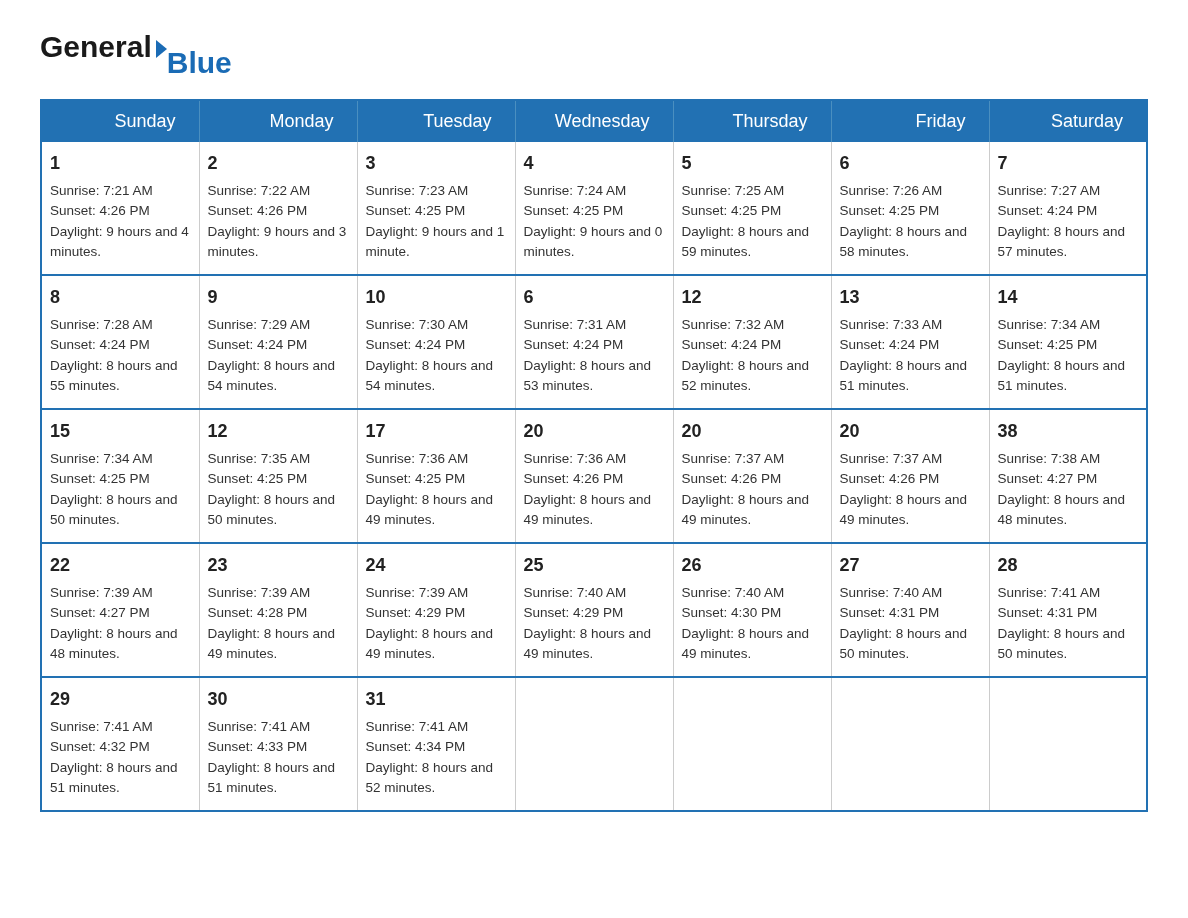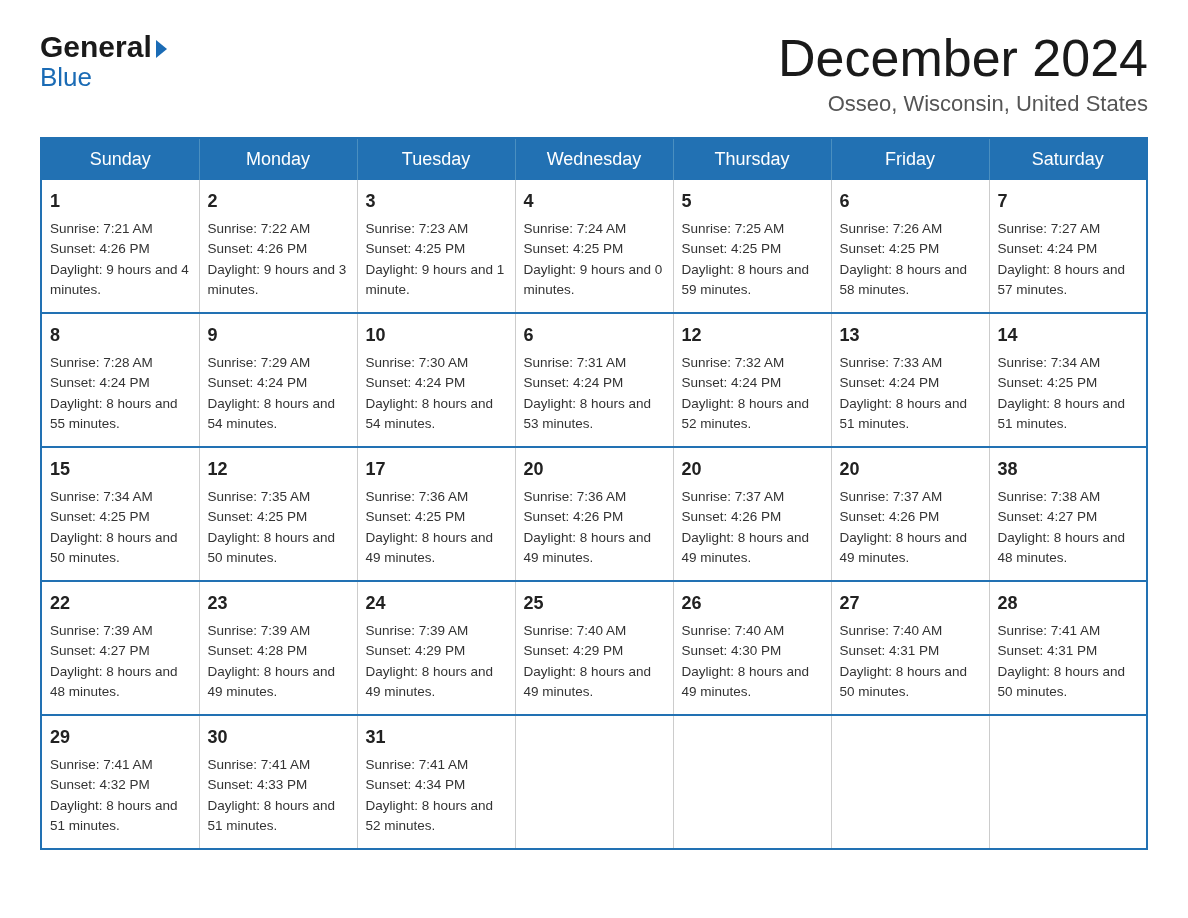--- a/index.html
+++ b/index.html
@@ -11,21 +11,21 @@
       min-height: 918px;
     }
     .header {
       display: flex;
       justify-content: space-between;
       align-items: flex-start;
       margin-bottom: 20px;
     }
     .logo-area {
       display: flex;
-      flex-direction: column;
+      flex-direction: row;
       align-items: flex-start;
     }
     .title-area {
       text-align: right;
     }
     .month-title {
       font-size: 52px;
       font-weight: 300;
       color: #1a1a1a;
       line-height: 1.1;
@@ -38,22 +38,22 @@
     .calendar-table {
       width: 100%;
       border-collapse: collapse;
       border: 2px solid #2271b3;
     }
     .calendar-table th {
       background-color: #2271b3;
       color: #ffffff;
       font-size: 18px;
       font-weight: normal;
-      padding: 10px 8px;
-      text-align: center;
+      padding: 10px 23px;
+      text-align: right;
       border-right: 1px solid #4a8fc0;
     }
     .calendar-table th:last-child {
       border-right: none;
     }
     .calendar-table td {
       vertical-align: top;
       padding: 8px 8px 12px 8px;
       border-right: 1px solid #cccccc;
       border-bottom: 2px solid #2271b3;
@@ -81,25 +81,21 @@
     }
   </style>
 </head>
 <body>
 
 <div class="header">
   <div class="logo-area">
     <div style="font-size:30px; font-weight:bold; color:#1a1a1a; line-height:1.1;">
       <span style="color:#1a1a1a;">General</span><span style="display:inline-block; width:0; height:0; border-left:11px solid #1a6bb5; border-top:9px solid transparent; border-bottom:9px solid transparent; margin-left:4px; vertical-align:middle;"></span>
     </div>
-    <div style="font-size:26px; font-weight:normal; color:#1a6bb5; line-height:1.1;">Blue</div>
-  </div>
-  <div class="title-area">
-    <div class="month-title">December 2024</div>
-    <div class="location">Osseo, Wisconsin, United States</div>
+    <div style="font-size:30px; font-weight:bold; color:#1a6bb5; line-height:1.1;margin-top:16px;">Blue</div>
   </div>
 </div>
 
 <table class="calendar-table">
   <thead>
     <tr>
     <th>Sunday</th>
         <th>Monday</th>
         <th>Tuesday</th>
         <th>Wednesday</th>

